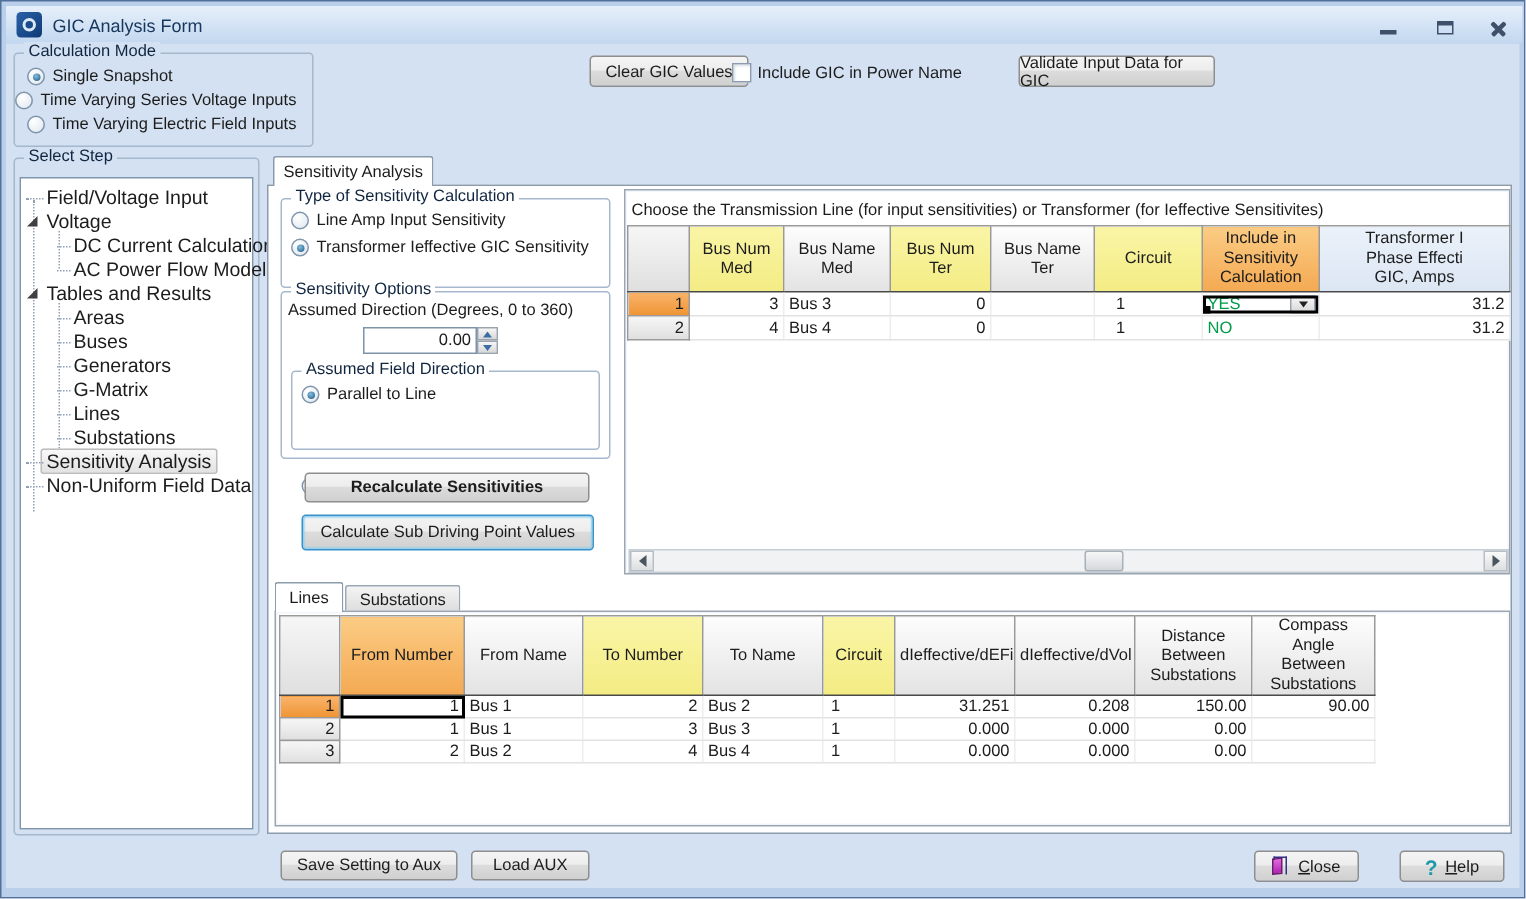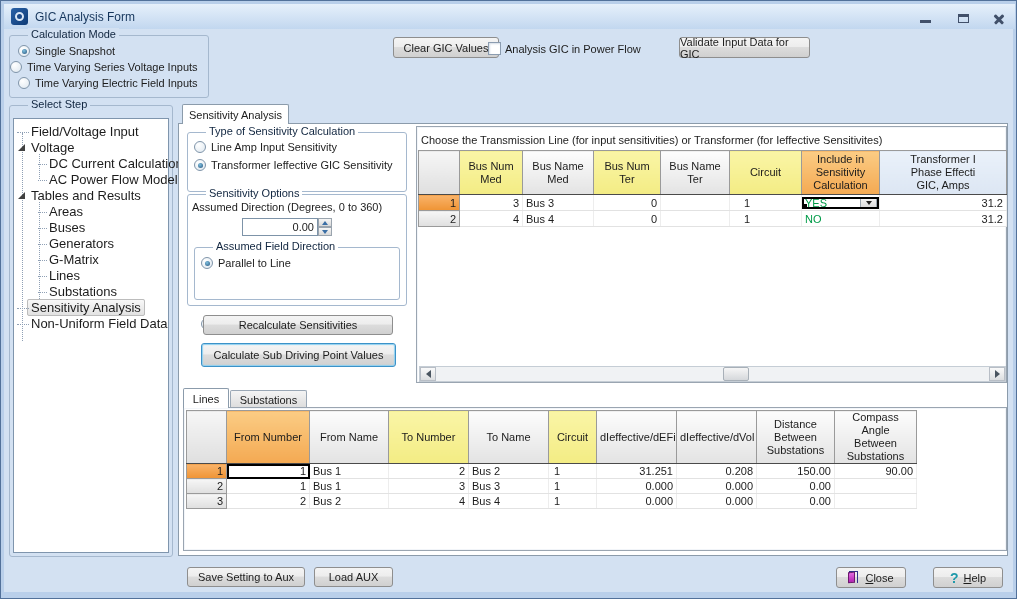--- a/index.html
+++ b/index.html
@@ -24,21 +24,21 @@
   .glyph-close{position:relative;width:12px;height:10px;}
   .glyph-close i{position:absolute;left:0;top:4px;width:12px;height:2.5px;background:#41506a;border-radius:1px;}
   .glyph-close i:first-child{transform:rotate(45deg);}
   .glyph-close i:last-child{transform:rotate(-45deg);}
   
   .btn{position:absolute;display:flex;align-items:center;justify-content:center;
     background:linear-gradient(#f4f4f4,#ededed 45%,#dcdcdc 50%,#d0d0d0);
     border:1px solid #8e8e8e;border-radius:3px;font-size:11px;color:#1c1c1c;cursor:default;}
   .btn-focus{border:1px solid #3c92c8;box-shadow:inset 0 0 1px 1px #8ed0f0;}
   .groupbox{position:absolute;border:1px solid #a5b8ce;border-radius:3px;}
-  .gb-label{position:absolute;top:-8px;left:18px;padding:0 3px;font-size:11px;color:#10253f;white-space:nowrap;}
+  .gb-label{position:absolute;top:-8px;left:6px;padding:0 3px;font-size:11px;color:#10253f;white-space:nowrap;}
   .on-blue{background:#d3e1f2;}
   .on-white{background:#ffffff;}
   .radiorow{position:absolute;display:flex;align-items:center;height:14px;}
   .radio{width:12px;height:12px;border-radius:50%;border:1px solid #8095aa;
     background:radial-gradient(circle at 35% 30%,#ffffff,#dde7ef);margin-right:5px;
     display:flex;align-items:center;justify-content:center;flex:0 0 12px;}
   .radio.sel::after{content:"";width:5px;height:5px;border-radius:50%;
     background:radial-gradient(circle at 40% 35%,#7fc0e0,#25537c);}
   .checkbox{position:absolute;width:13px;height:13px;border:1px solid #8b9cb0;background:#fff;
     box-shadow:inset 1px 1px 2px #d6dee6;}
@@ -145,21 +145,21 @@
     <div class="radiorow" style="left:8px;top:40px;">
       <span class="radio"></span>
       <span>Time Varying Electric Field Inputs</span>
     </div>
   </div>
 
   <div class="btn" style="left:376px;top:36px;width:106px;height:21px;margin-left:16px;">
       <span>Clear GIC Values</span>
     </div>
   <div class="checkbox" style="left:487px;top:41px;"></div>
-  <div class="label" style="left:504px;top:42px;">Analysis GIC in Power Flow</div>
+  <div class="label" style="left:504px;top:42px;">Include GIC in Power Name</div>
   <div class="btn" style="left:678px;top:36px;width:131px;height:21px;">
       <span>Validate Input Data for GIC</span>
     </div>
 
   <div class="groupbox" style="left:8px;top:104px;width:164px;height:452px;">
     <span class="gb-label on-blue">Select Step</span>
   </div>
   <div class="treebox">
     <div class="vdot" style="left:8px;top:14px;height:208px;"></div>
     <div class="vdot" style="left:25px;top:35px;height:25px;"></div>
@@ -218,21 +218,21 @@
         <span class="radio sel"></span>
         <span>Parallel to Line</span>
       </div>
       <div class="radiorow" style="left:6px;top:21px;margin-top:48px;">
         <span class="radio"></span>
         <span>Specified Direction</span>
       </div>
     </div>
   </div>
 
-  <div class="btn" style="left:202px;top:314px;width:190px;height:20px;z-index:4;">
+  <div class="btn" style="left:202px;top:314px;width:190px;height:20px;z-index:4;font-weight:bold;">
       <span>Recalculate Sensitivities</span>
     </div>
   <div class="btn btn-focus" style="left:200px;top:342px;width:195px;height:24px;z-index:4;">
       <span>Calculate Sub Driving Point Values</span>
     </div>
 
   <div class="subpanel" style="left:415px;top:125px;width:591px;height:257px;z-index:4;">
     <div class="label" style="left:4px;top:7px;">Choose the Transmission Line (for input sensitivities)  or Transformer (for Ieffective Sensitivites)</div>
     <table class="grid" style="left:1px;top:23px;width:588px;">
       <colgroup>

